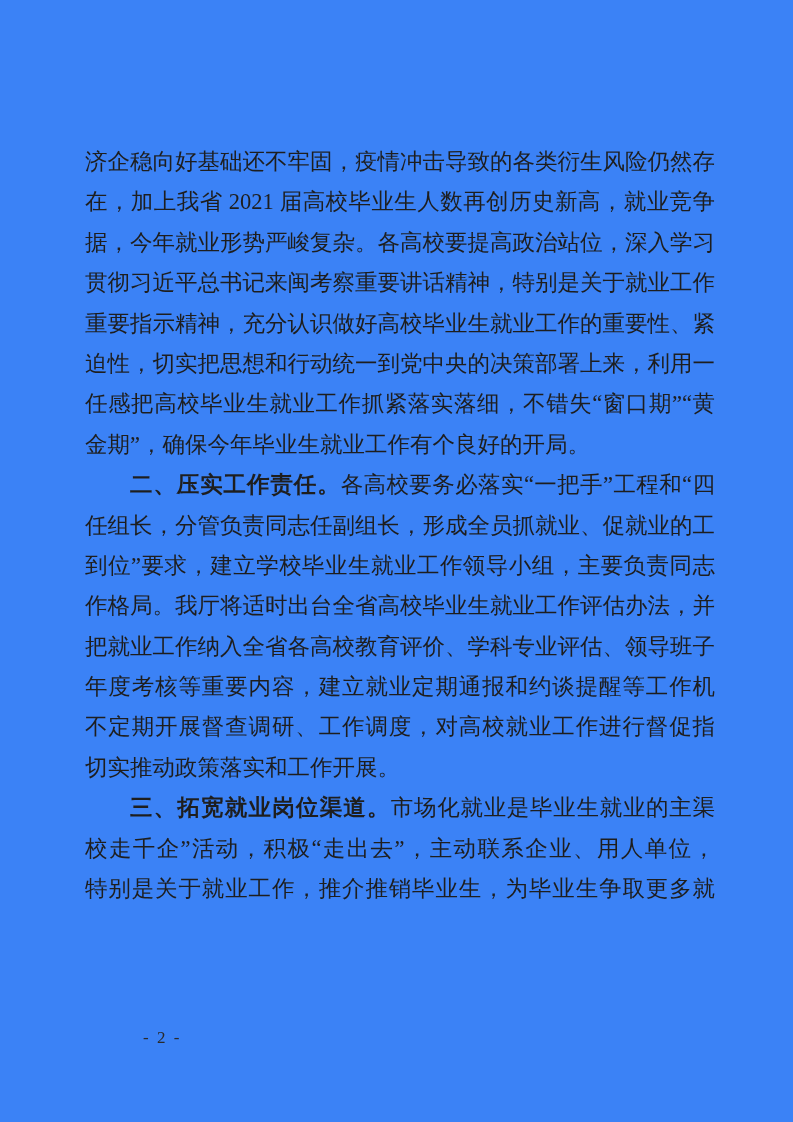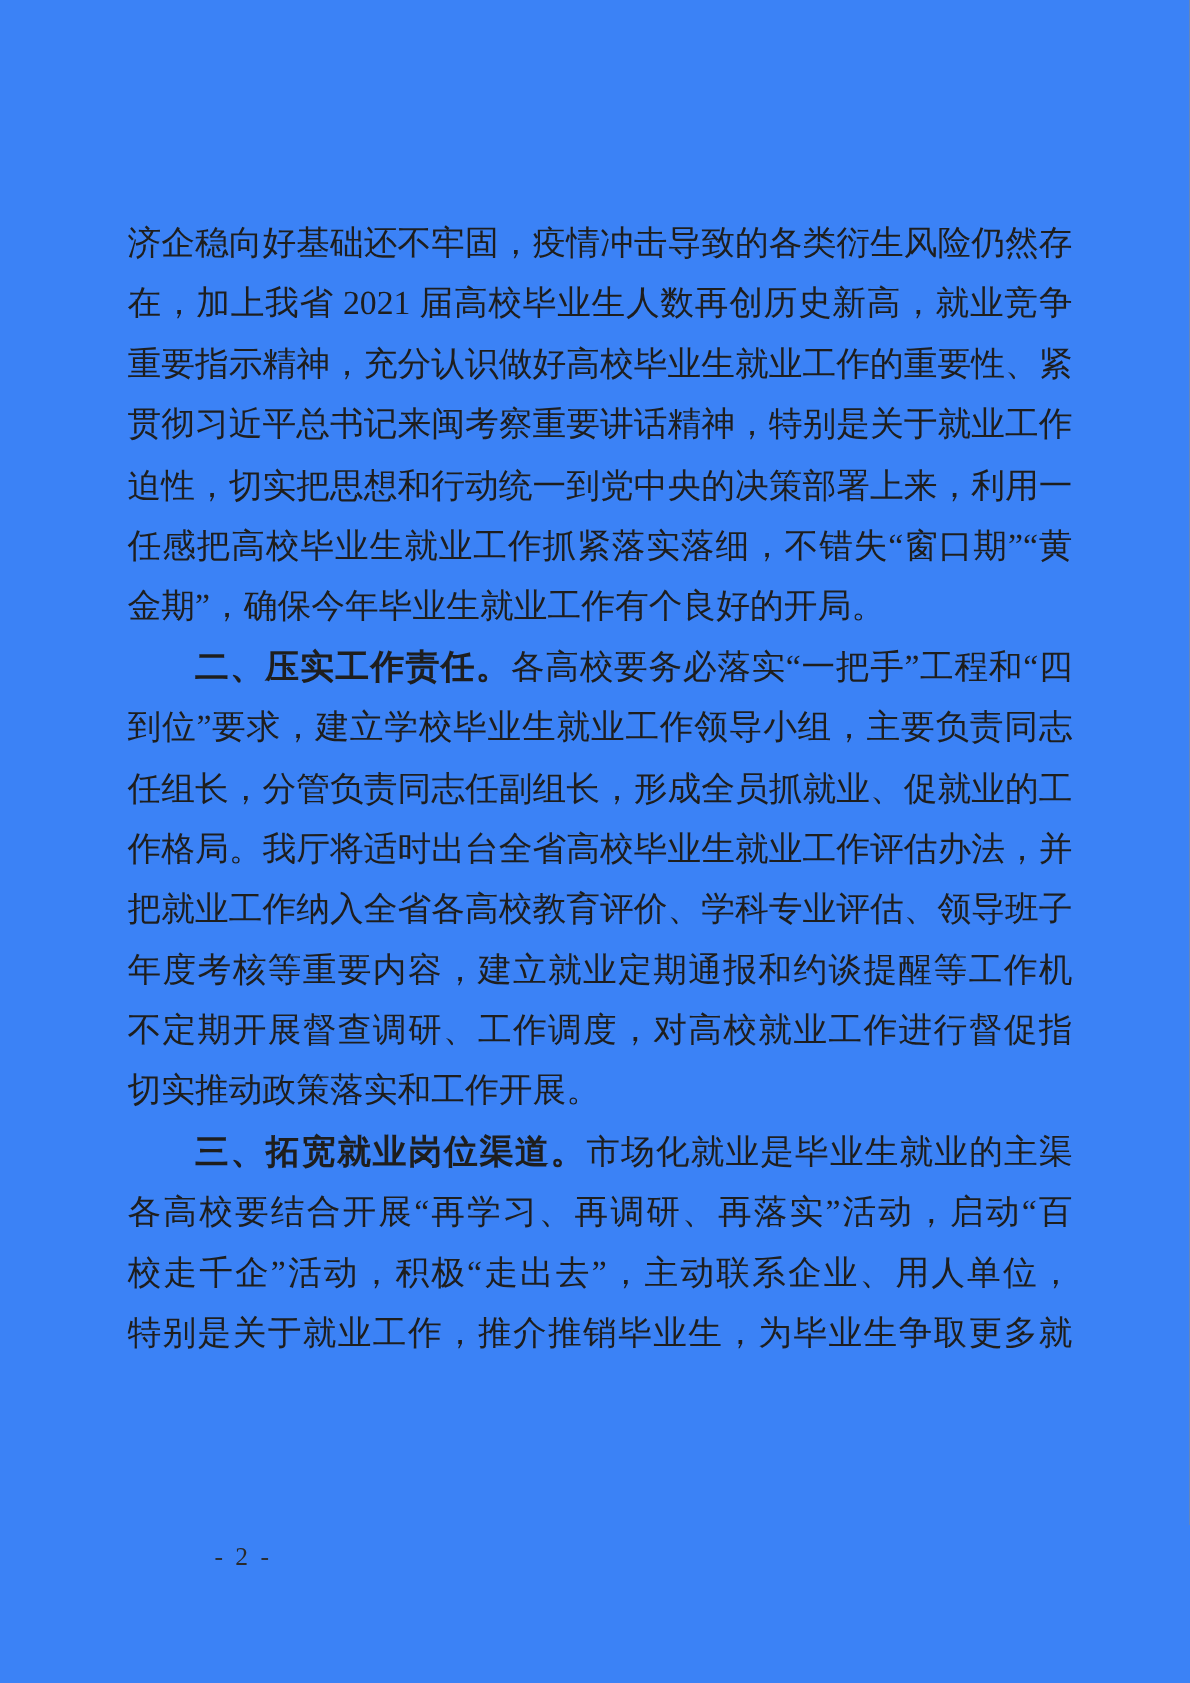--- a/index.html
+++ b/index.html
@@ -52,33 +52,33 @@
     letter-spacing: 2px;
   }
 </style>
 </head>
 <body>
 
 <div class="page">
   <div class="text-block">
     <div class="line j"><span>济企稳向好基础还不牢固，疫情冲击导致的各类衍生风险仍然存</span></div>
     <div class="line j"><span>在，加上我省 2021 届高校毕业生人数再创历史新高，就业竞争加</span></div>
+    <div class="line j"><span>据，今年就业形势严峻复杂。各高校要提高政治站位，深入学习</span></div>
+    <div class="line j"><span>贯彻习近平总书记来闽考察重要讲话精神，特别是关于就业工作</span></div>
     <div class="line j"><span>重要指示精神，充分认识做好高校毕业生就业工作的重要性、紧</span></div>
-    <div class="line j"><span>贯彻习近平总书记来闽考察重要讲话精神，特别是关于就业工作</span></div>
     <div class="line j"><span>迫性，切实把思想和行动统一到党中央的决策部署上来，利用一</span></div>
     <div class="line j"><span>任感把高校毕业生就业工作抓紧落实落细，不错失“窗口期”“黄</span></div>
     <div class="line end"><span>金期”，确保今年毕业生就业工作有个良好的开局。</span></div>
     <div class="line j indent"><span class="lead">二、压实工作责任。</span><span>各高校要务必落实“一把手”工程和“四</span></div>
+    <div class="line j"><span>任组长，分管负责同志任副组长，形成全员抓就业、促就业的工</span></div>
     <div class="line j"><span>到位”要求，建立学校毕业生就业工作领导小组，主要负责同志</span></div>
-    <div class="line j"><span>任组长，分管负责同志任副组长，形成全员抓就业、促就业的工</span></div>
     <div class="line j"><span>作格局。我厅将适时出台全省高校毕业生就业工作评估办法，并</span></div>
     <div class="line j"><span>把就业工作纳入全省各高校教育评价、学科专业评估、领导班子</span></div>
     <div class="line j"><span>年度考核等重要内容，建立就业定期通报和约谈提醒等工作机制。</span></div>
     <div class="line j"><span>不定期开展督查调研、工作调度，对高校就业工作进行督促指导，</span></div>
     <div class="line end"><span>切实推动政策落实和工作开展。</span></div>
     <div class="line j indent"><span class="lead">三、拓宽就业岗位渠道。</span><span>市场化就业是毕业生就业的主渠道。</span></div>
-    <div class="line j"><span>各高校要结合开展“再学习、再调研、再落实”活动，启动“百</span></div>
     <div class="line j"><span>校走千企”活动，积极“走出去”，主动联系企业、用人单位，</span></div>
     <div class="line j"><span>特别是关于就业工作，推介推销毕业生，为毕业生争取更多就</span></div>
   </div>
 
   <div class="footer">- 2 -</div>
 </div>
 
 </body></html>

